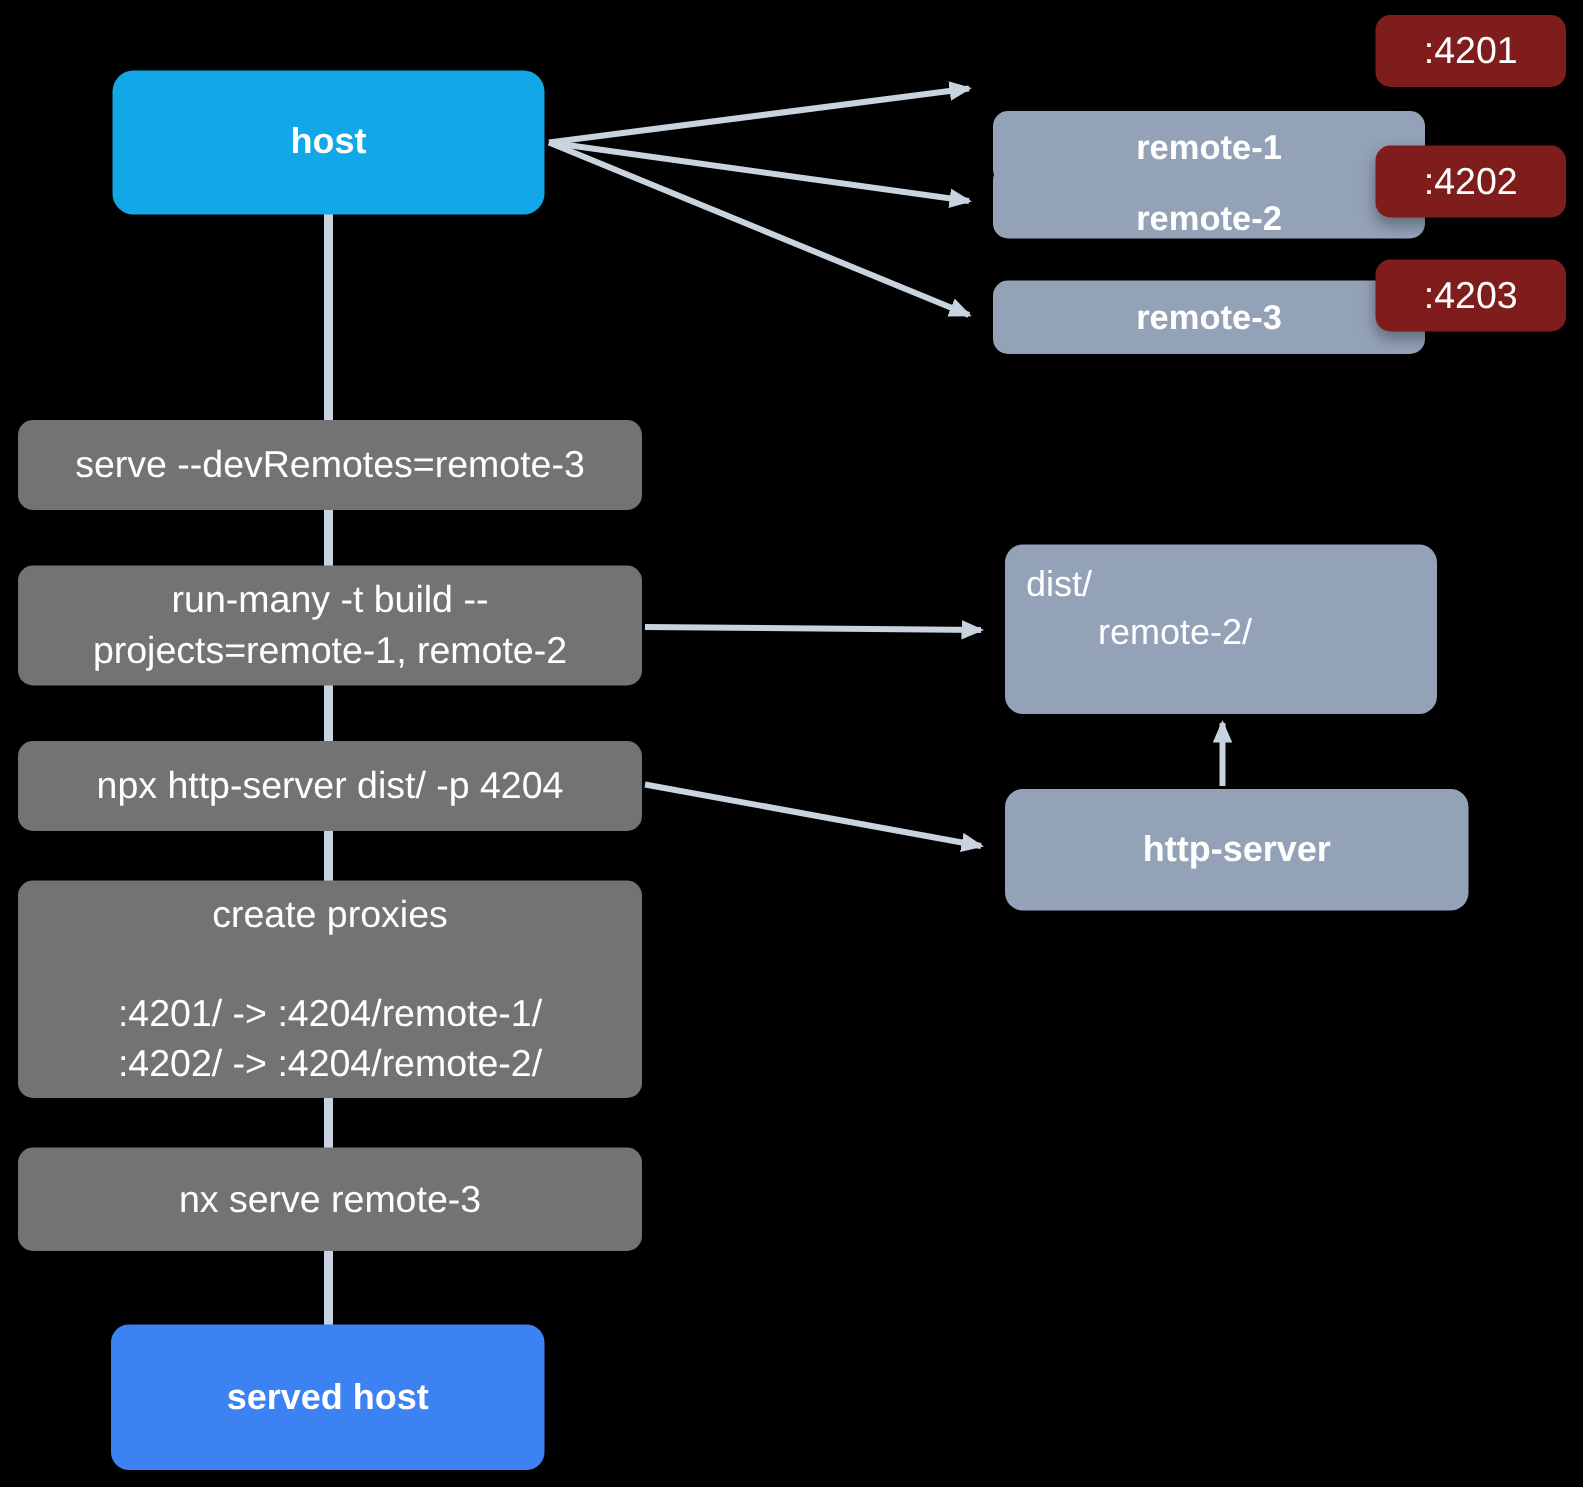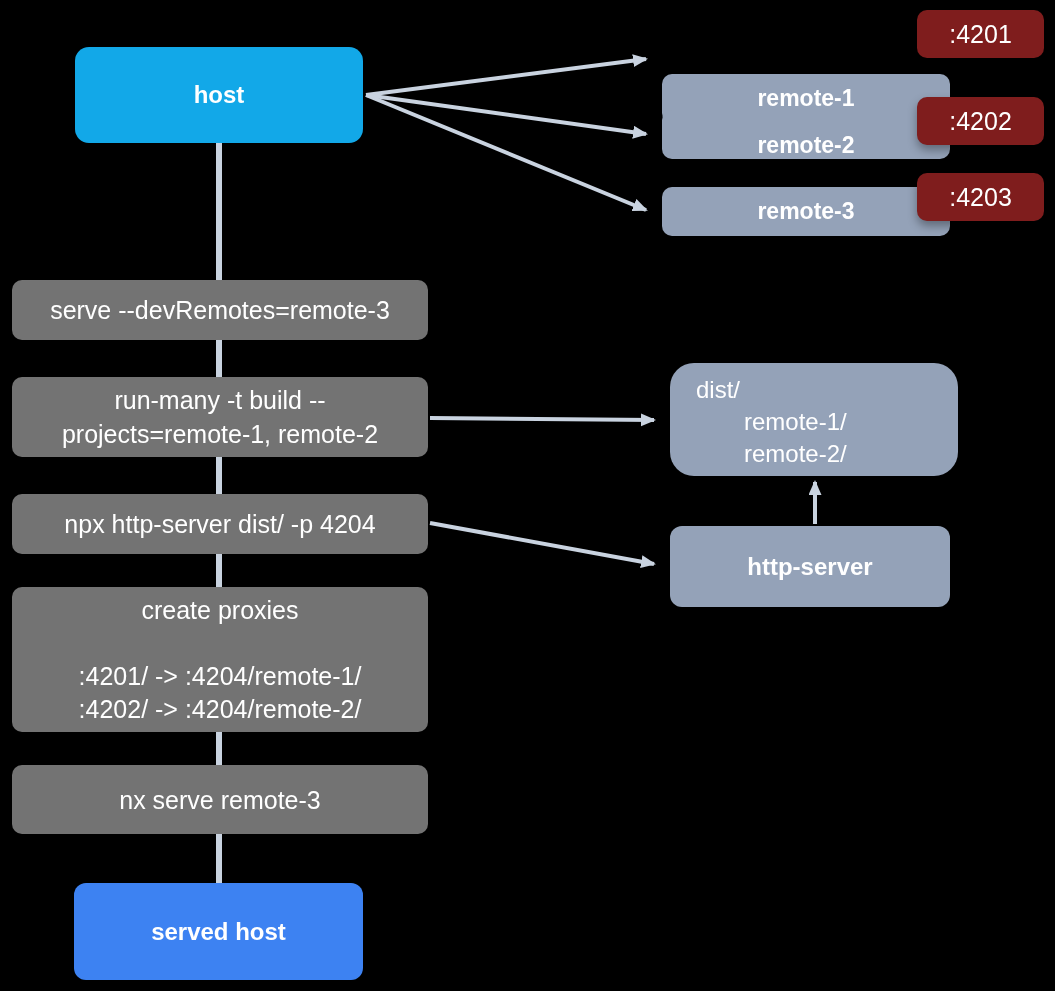--- a/index.html
+++ b/index.html
@@ -57,28 +57,28 @@
     flex-direction: column;
   }
   .cmd-serve   { top: 280px; height: 60px; }
   .cmd-runmany { top: 377px; height: 80px; }
   .cmd-npx     { top: 494px; height: 60px; }
   .cmd-proxies { top: 587px; height: 145px; line-height: 33px; }
   .cmd-nxserve { top: 765px; height: 69px; }
   .spacer { height: 33px; }
   .dist {
     left: 670px; top: 363px; width: 288px; height: 113px;
-    background: #94a2b8; border-radius: 24px;
+    background: #94a2b8; border-radius: 12px;
     display: block; font-size: 24px; line-height: 32px;
-    padding: 11px 0 0 26px;
+    padding: 11px 0 0 14px;
   }
   .dist .line { display: block; }
   .dist .indent { padding-left: 48px; }
   .httpserver {
-    left: 670px; top: 526px; width: 280px; height: 81px;
+    left: 670px; top: 526px; width: 309px; height: 81px;
     background: #94a2b8; border-radius: 12px;
     font-weight: 700; font-size: 24px;
   }
 </style>
 </head>
 <body>
 
 <div class="canvas">
 
   <svg class="connectors" width="1055" height="991">
@@ -139,21 +139,20 @@
     <span>:4201/ -&gt; :4204/remote-1/</span>
     <span>:4202/ -&gt; :4204/remote-2/</span>
   </div>
 
   <div class="node cmd cmd-nxserve">
     <span>nx serve remote-3</span>
   </div>
 
   <div class="node dist">
     <span class="line">dist/</span>
-    <span class="line indent">remote-1/</span>
     <span class="line indent">remote-2/</span>
   </div>
 
   <div class="node httpserver">
     <span>http-server</span>
   </div>
 
   <div class="node served">
     <span>served host</span>
   </div>

